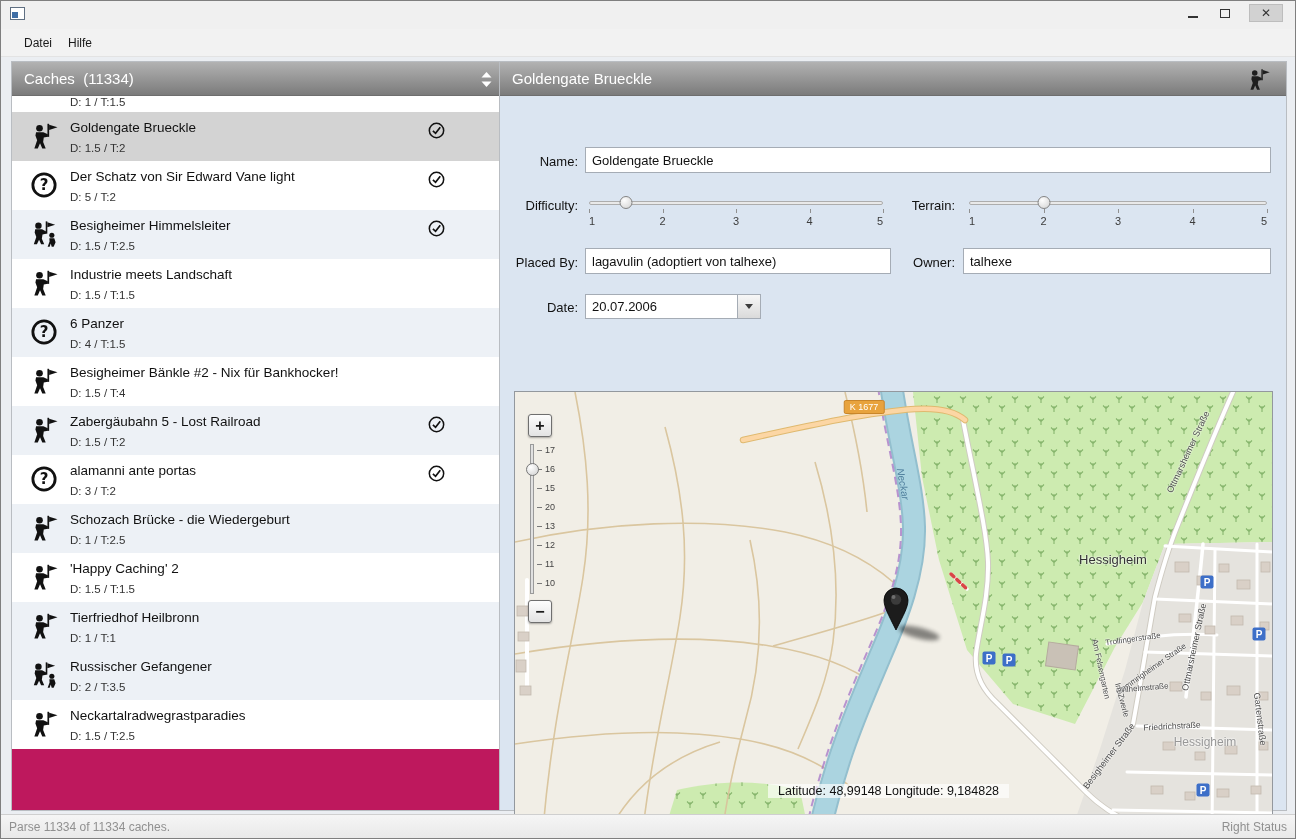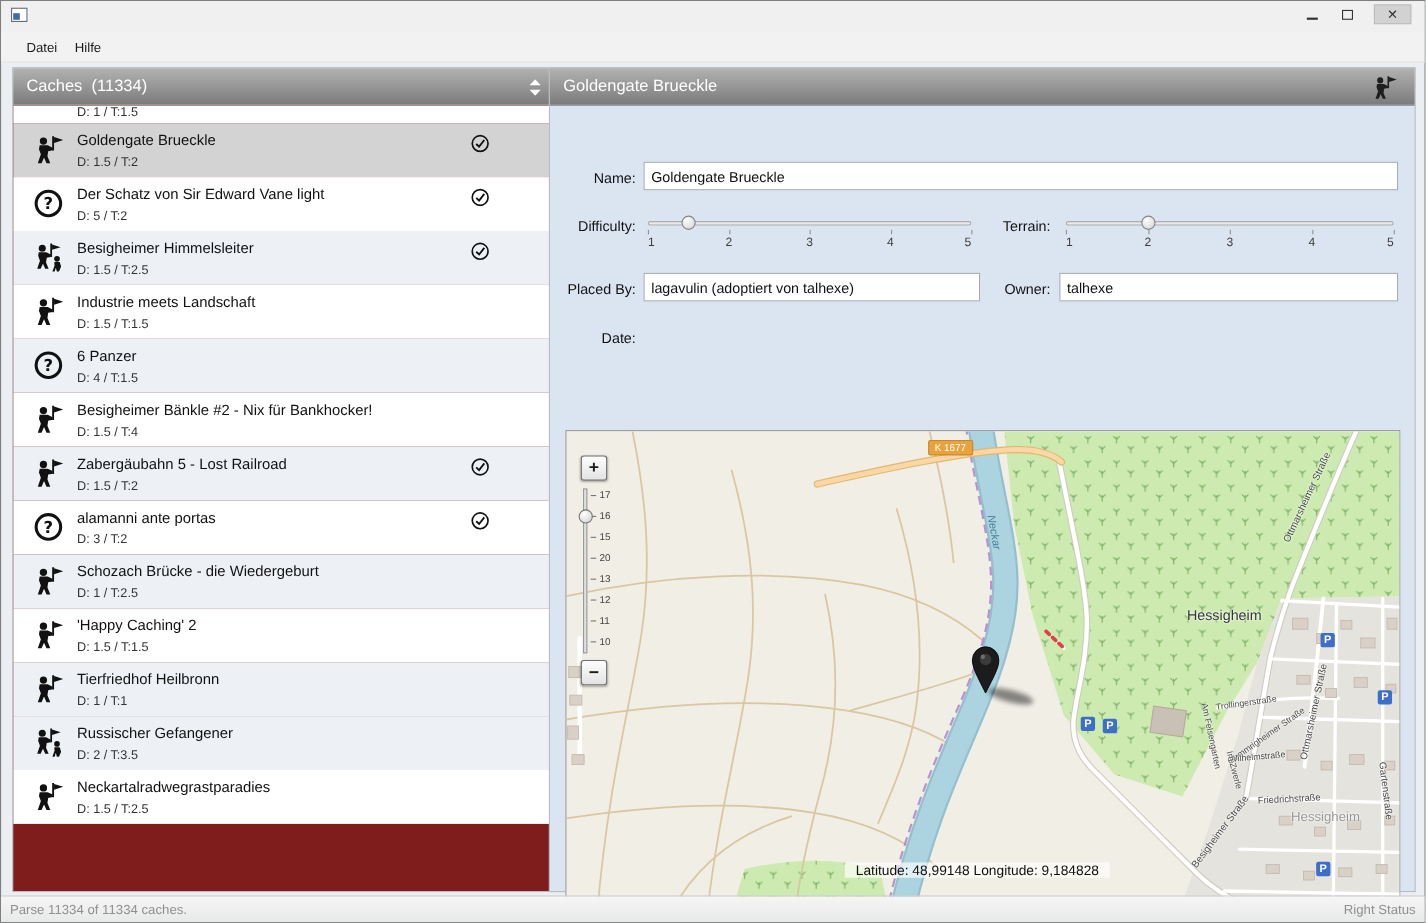--- a/index.html
+++ b/index.html
@@ -28,21 +28,21 @@
   .panel-header{position:absolute;top:0;left:0;right:0;height:34px;
     background:linear-gradient(var(--header-top,#b2b2b2),var(--header-bottom,#7b7b7b));
     border-bottom:1px solid #6e6e6e}
   .ph-title{position:absolute;left:12px;top:8px;font-size:15px;color:#fff;white-space:nowrap}
   .hdr-icon{position:absolute;top:9px;width:18px;height:18px}
   .left-panel{position:absolute;left:10px;top:60px;width:532px;height:750px;background:#fff;border:1px solid #b9bdc2}
   .right-panel{position:absolute;left:498px;top:60px;width:788px;height:750px;background:var(--panel-bg,#dbe5f1);border:1px solid #b9bdc2}
   .splitter{position:absolute;left:492px;top:60px;width:6px;height:750px;cursor:col-resize}
 
   
-  .list-viewport{position:absolute;left:0;top:34px;right:17px;bottom:0;background:#7f1d1d;overflow:hidden}
+  .list-viewport{position:absolute;left:0;top:34px;right:17px;bottom:0;background:#be185d;overflow:hidden}
   .row{position:relative;height:49px;background:#fff}
   .row.alt{background:var(--alt-row,#edf1f6)}
   .row.selected{background:var(--selection,#d3d3d3)}
   .row.partial{height:16px}
   .type-icon{position:absolute;left:17px;top:9px;width:30px;height:30px}
   .row-title{position:absolute;left:58px;top:8px;font-size:13.5px;color:#111;white-space:nowrap}
   .row-rating{position:absolute;left:58px;top:30px;font-size:11.5px;color:#333;white-space:nowrap}
   .partial-rating{top:0}
   .found-icon{position:absolute;left:416px;top:10px;width:17px;height:17px}
 
@@ -397,20 +397,26 @@
         <div class="slider-thumb" style="left: 25%;"></div>
       </div>
 
       <label class="fl pb-l">Placed By:</label>
       <input class="fi pb-i" value="lagavulin (adoptiert von talhexe)" style="">
 
       <label class="fl r2 ow-l">Owner:</label>
       <input class="fi ow-i" value="talhexe" style="">
 
       <label class="fl date-l">Date:</label>
+      <div class="combo">
+        <div class="combo-text">20.07.2006</div>
+        <div class="combo-btn">
+            <span class="tri-down dark"></span>
+          </div>
+      </div>
 
       <div class="map">
         <svg class="map-base" width="759" height="437" viewBox="0 0 759 437">
           <defs>
             <pattern id="vines" width="26" height="22" patternUnits="userSpaceOnUse">
               <path d="M6,5 v6 M6,7.5 l-3,-3 M6,7.5 l3,-3" stroke="#86b56c" stroke-width="1.1" fill="none"></path>
               <path d="M19,14 v6 M19,16.5 l-3,-3 M19,16.5 l3,-3" stroke="#86b56c" stroke-width="1.1" fill="none"></path>
             </pattern>
             <filter id="pinShadow" x="-50%" y="-50%" width="200%" height="200%">
                 <feGaussianBlur stdDeviation="2.2"></feGaussianBlur>

